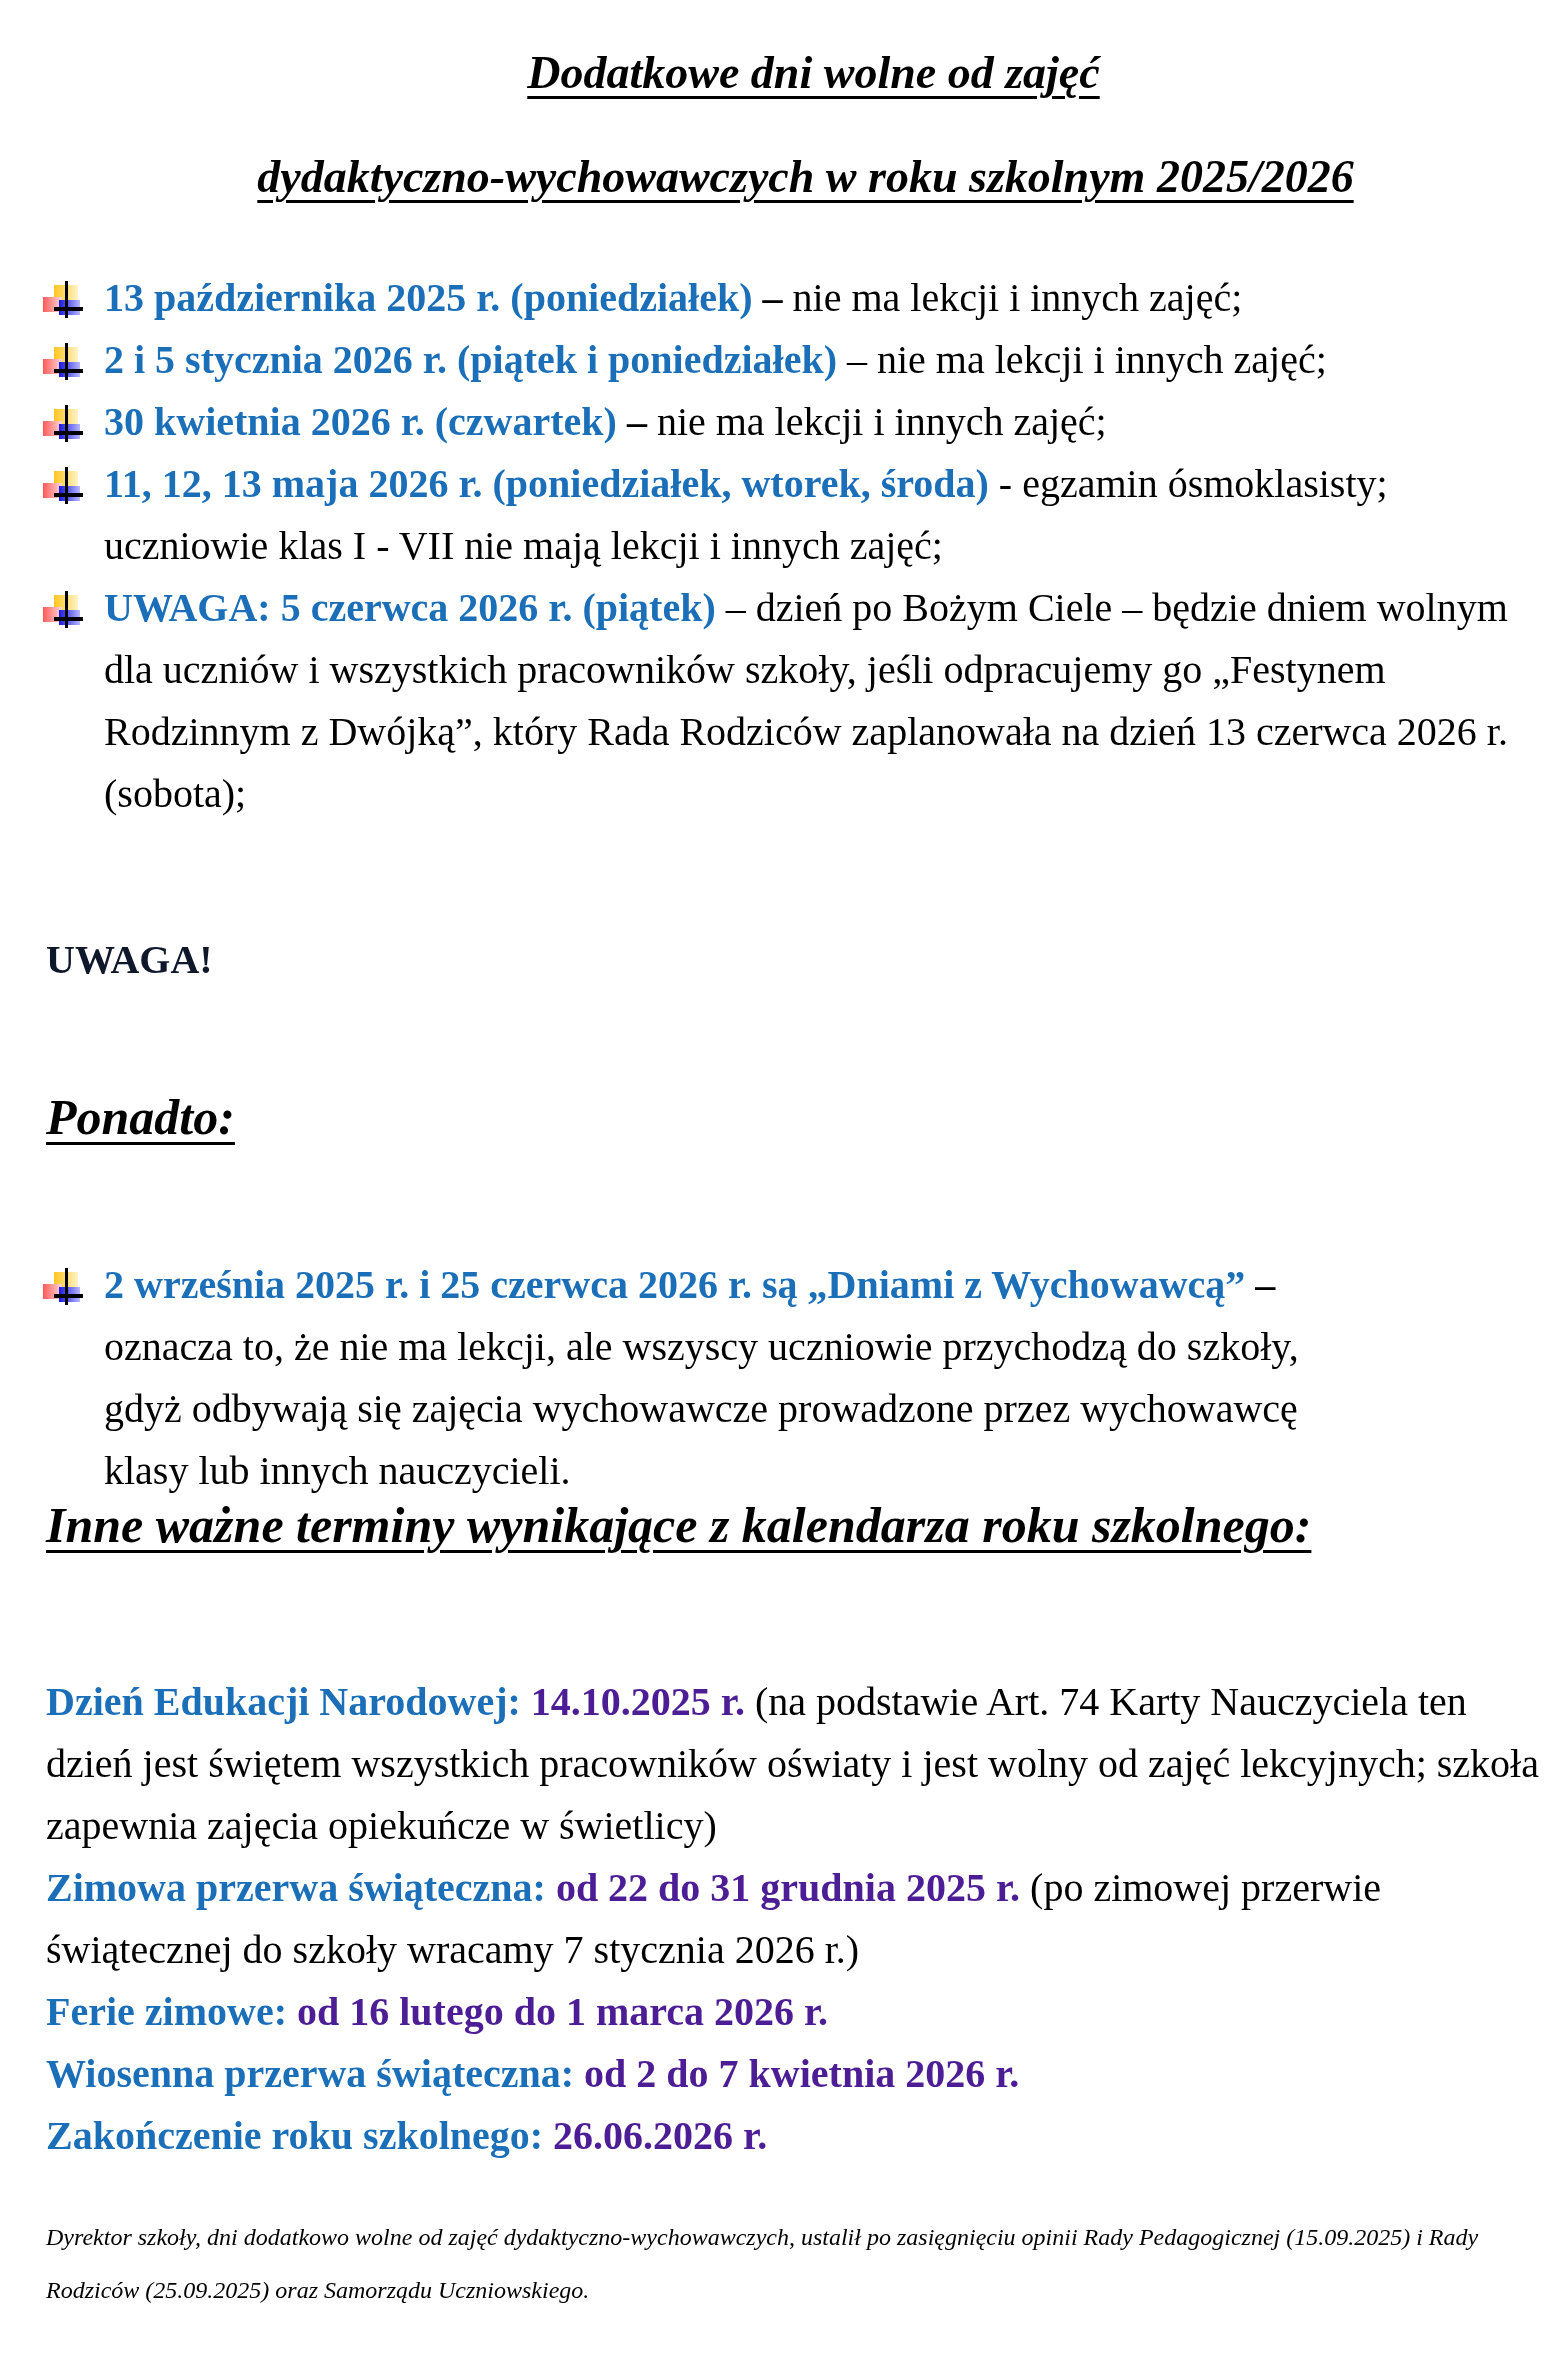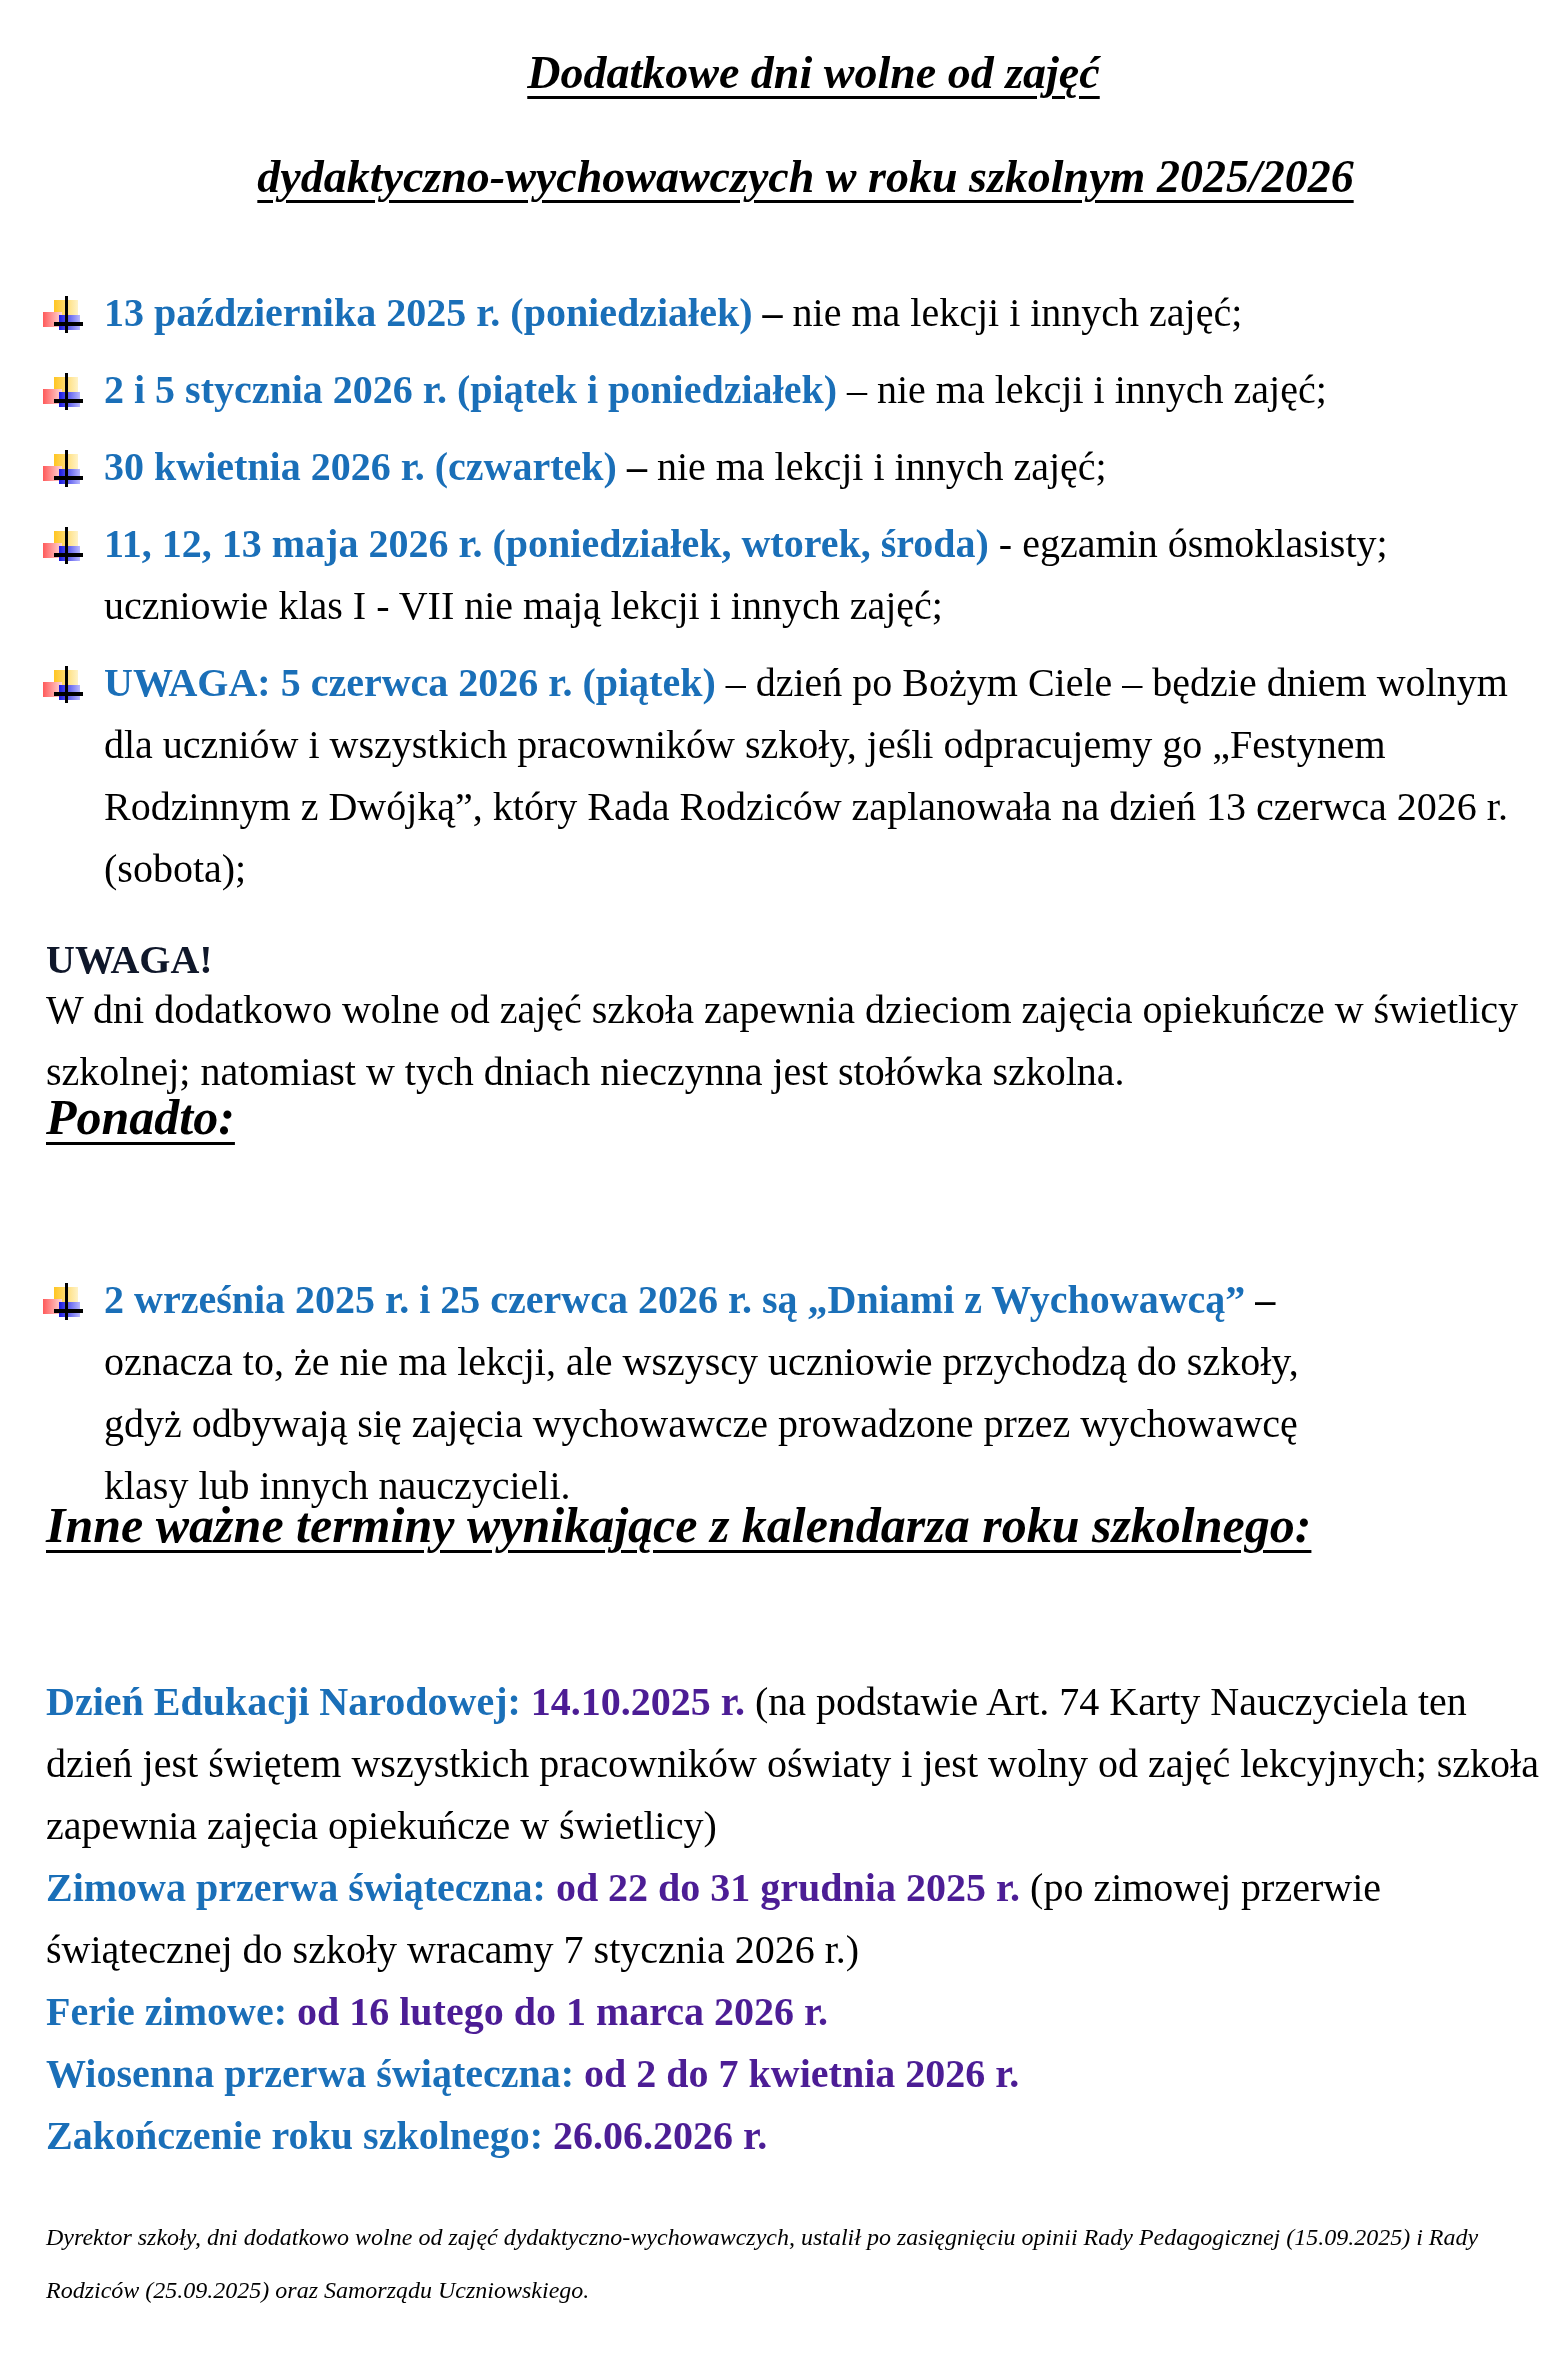--- a/index.html
+++ b/index.html
@@ -15,21 +15,21 @@
     line-height: 1; margin: 0;
   }
   #t1 { top: 50px; left: 32px; }
   #t2 { top: 154px; left: 24px; }
   .blue { color: #1a6fb8; font-weight: bold; }
   .red { color: #4c1d95; font-weight: bold; }
   .bold { font-weight: bold; }
   .list { position: absolute; left: 0; top: 267px; width: 1563px; margin: 0; padding: 0; list-style: none; }
   .li {
     position: relative; padding-left: 104px; padding-right: 32px;
-    font-size: 40px; line-height: 62px; margin-top: 15px;
+    font-size: 40px; line-height: 62px;
   }
   .bullet {
     position: absolute; left: 43px; top: 14.4px; width: 40px; height: 40px;
   }
   .bullet .y { position: absolute; left: 11.2px; top: 3.2px; width: 24px; height: 16px; background: linear-gradient(to right, #ffc520, #fff3c8); }
   .bullet .r { position: absolute; left: 0; top: 16px; width: 19px; height: 14.4px; background: linear-gradient(to right, #ff5a5a, #ffd8d8); }
   .bullet .b { position: absolute; left: 16px; top: 19px; width: 21px; height: 14.4px; background: linear-gradient(to right, #1818e0, #b8b8ff); }
   .bullet .v { position: absolute; left: 21.6px; top: 0; width: 3.2px; height: 37px; background: #000; }
   .bullet .h { position: absolute; left: 11.2px; top: 26px; width: 29px; height: 3.2px; background: #000; }
   .uwaga-block { position: absolute; left: 46px; top: 936px; width: 1503px; }
@@ -101,21 +101,20 @@
         <i class="b"></i>
         <i class="v"></i>
         <i class="h"></i>
       </span>
     <span class="blue">UWAGA: 5 czerwca 2026 r. (piątek)</span><span> – </span><span>dzień po Bożym Ciele – będzie dniem wolnym dla uczniów i wszystkich pracowników szkoły, jeśli odpracujemy go „Festynem Rodzinnym z Dwójką”, który Rada Rodziców zaplanowała na dzień 13 czerwca 2026 r. (sobota);</span>
   </li>
 </ul>
 
 <div class="uwaga-block">
   <div class="uwaga-title">UWAGA!</div>
-  <div class="uwaga-text">W dni dodatkowo wolne od zajęć szkoła zapewnia dzieciom zajęcia opiekuńcze w świetlicy szkolnej; natomiast w tych dniach nieczynna jest stołówka szkolna.</div>
 </div>
 
 <h2 class="section-h" id="ponadto">Ponadto:</h2>
 
 <ul class="list2">
   <li class="li">
     <span class="bullet">
         <i class="y"></i>
         <i class="r"></i>
         <i class="b"></i>

